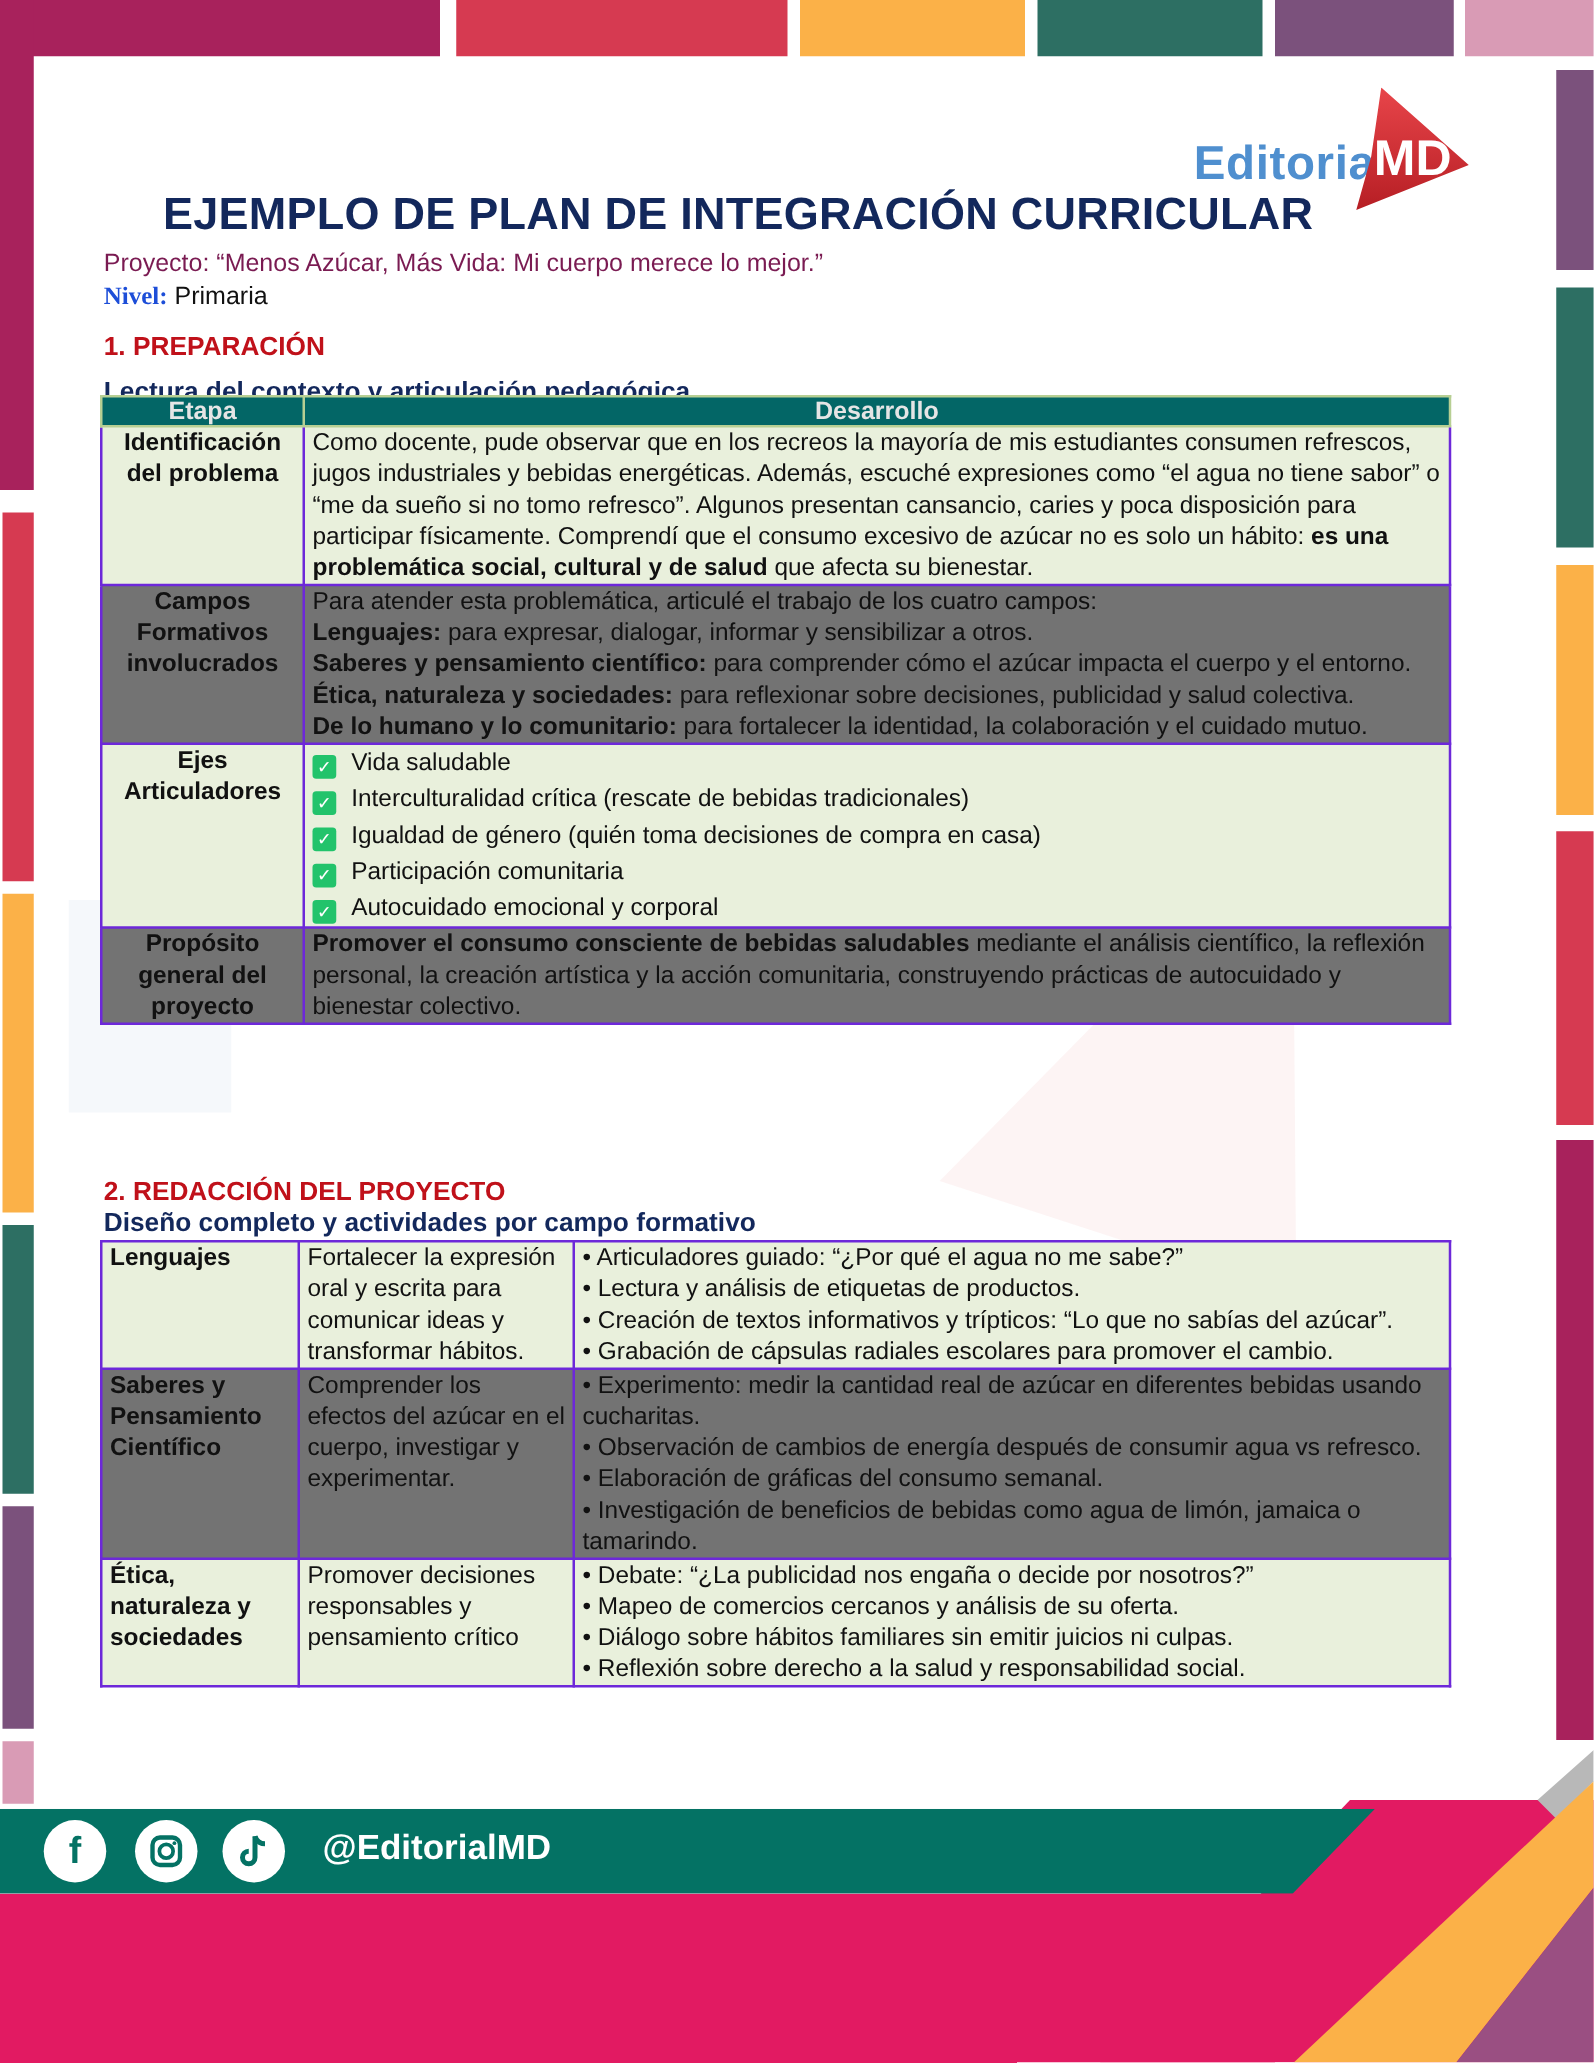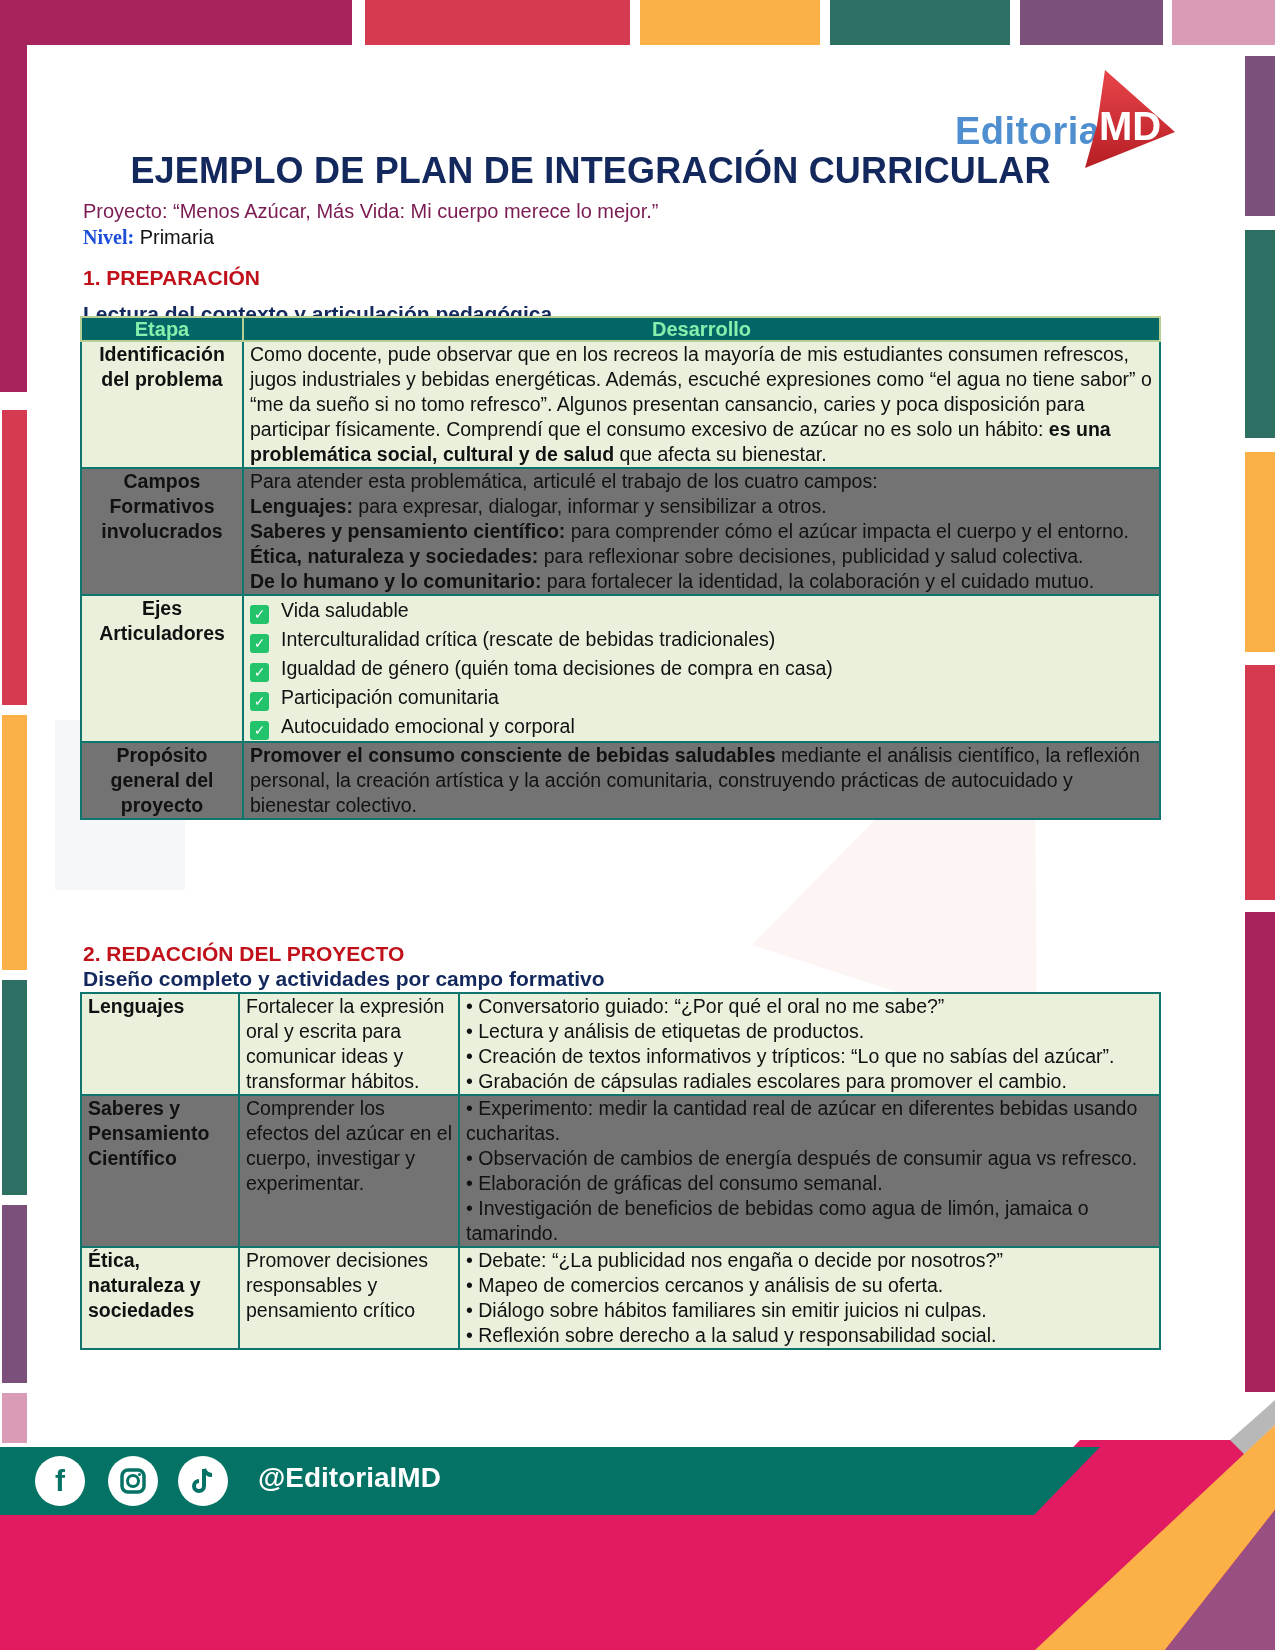--- a/index.html
+++ b/index.html
@@ -13,22 +13,22 @@
   .logo{position:absolute;left:955px;top:70px;width:220px;height:110px;}
   .logo-text{position:absolute;left:0;top:40px;font-size:38px;font-weight:bold;color:#4f8fcf;letter-spacing:0.5px;}
   .title{position:absolute;left:0;width:1181px;top:150px;text-align:center;font-size:36px;font-weight:bold;color:#13285c;letter-spacing:0.2px;}
   .proj{position:absolute;left:83px;top:200px;font-size:20px;font-weight:normal;color:#7a1b52;}
   .nivel{position:absolute;left:83px;top:226px;font-size:20px;color:#111;}
   .nivel b{color:#1d4ed8;font-family:Liberation Serif, serif;}
   .h-sec{position:absolute;left:83px;font-size:21px;font-weight:bold;color:#c0111a;}
   .h-sub{position:absolute;left:83px;font-size:21px;font-weight:bold;color:#13285c;}
   
   table{position:absolute;border-collapse:collapse;font-size:19.5px;line-height:25px;}
-  th{background:#036666;color:#86efac;font-weight:bold;font-size:20px;padding:0 6px;border:2px solid #b7cf93;}
-  td{border:2px solid #0f766e;padding:0 6px;vertical-align:top;}
+  th{background:#036666;color:#e5e5e5;font-weight:bold;font-size:20px;padding:0 6px;border:2px solid #b7cf93;}
+  td{border:2px solid #6d28d9;padding:0 6px;vertical-align:top;}
   tr.g td{background:#e9f0dc;}
   tr.w td{background:#737373;}
   td.lbl{font-weight:bold;text-align:center;}
   td.lbl2{font-weight:bold;}
   .chk{display:inline-block;width:19px;height:19px;background:#22c36b;border-radius:3px;color:#fff;font-size:14px;line-height:19px;text-align:center;margin-right:12px;vertical-align:-2px;}
   .ej{display:block;height:29px;line-height:29px;}
   
   .footer-teal{position:absolute;left:0;top:1447px;width:1100px;height:68px;background:#047264;clip-path:polygon(0 0,100% 0,94% 100%,0 100%);}
   .footer-pink{position:absolute;left:0;top:1515px;width:1275px;height:135px;background:#e21a62;}
   .soc{position:absolute;top:1456px;width:50px;height:50px;border-radius:50%;background:#fff;color:#047264;font-weight:bold;text-align:center;line-height:50px;font-size:30px;}
@@ -135,21 +135,21 @@
   <colgroup>
       <col style="width:158px">
       <col style="width:220px">
       <col>
     </colgroup>
   <tbody>
   <tr class="g">
     <td class="lbl2">Lenguajes</td>
     <td>Fortalecer la expresión oral y escrita para comunicar ideas y transformar hábitos.</td>
     <td>
-      <div>• Conversatorio guiado: “¿Por qué el oral no me sabe?”</div>
+      <div>• Articuladores guiado: “¿Por qué el agua no me sabe?”</div>
       <div>• Lectura y análisis de etiquetas de productos.</div>
       <div>• Creación de textos informativos y trípticos: “Lo que no sabías del azúcar”.</div>
       <div>• Grabación de cápsulas radiales escolares para promover el cambio.</div>
     </td>
   </tr>
   <tr class="w">
     <td class="lbl2">Saberes y Pensamiento Científico</td>
     <td>Comprender los efectos del azúcar en el cuerpo, investigar y experimentar.</td>
     <td>
       <div>• Experimento: medir la cantidad real de azúcar en diferentes bebidas usando cucharitas.</div>

